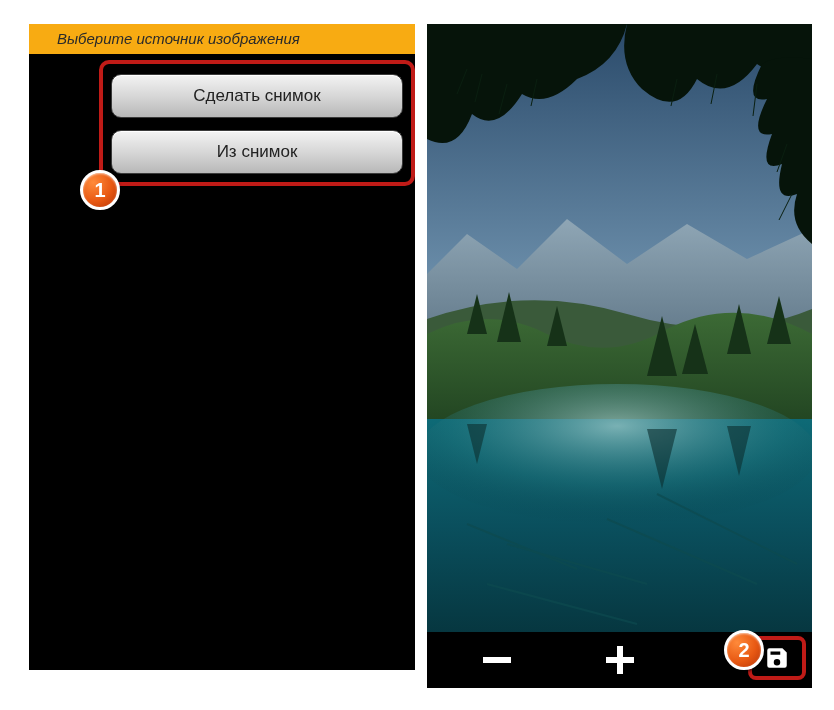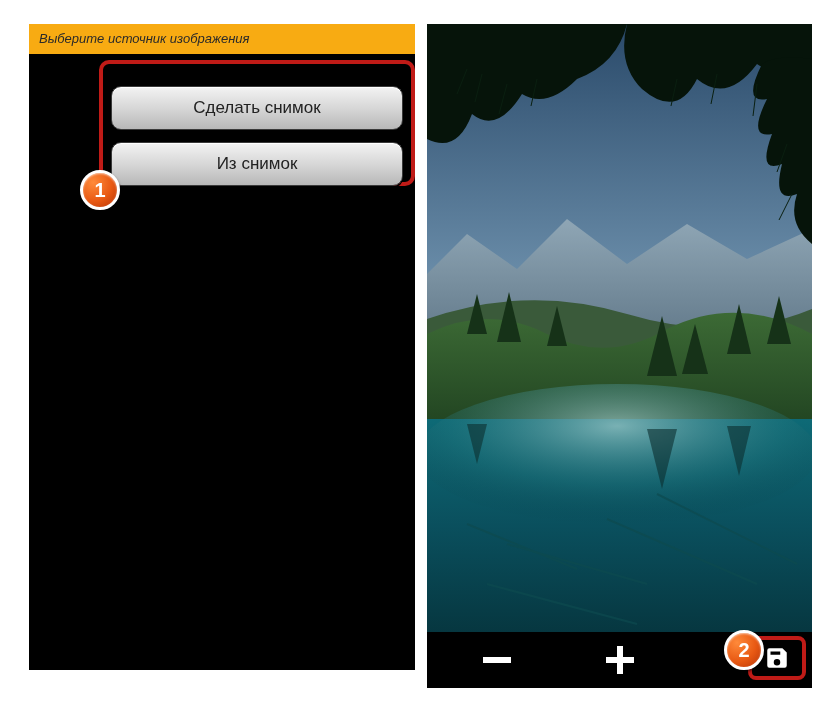--- a/index.html
+++ b/index.html
@@ -13,23 +13,23 @@
     width: 386px; height: 646px;
     background: #000;
   }
   .header-bar {
     position: absolute;
     left: 0; top: 0;
     width: 100%; height: 30px;
     background: #f8ab12;
     color: #2a2a2a;
     font-style: italic;
-    font-size: 13px;
+    font-size: 15px;
     line-height: 30px;
-    padding-left: 10px;
+    padding-left: 28px;
   }
   .dialog-highlight {
     position: absolute;
     left: 70px; top: 36px;
     width: 316px; height: 126px;
     border: 4px solid #c01b17;
     border-radius: 10px;
     background: #000;
     padding: 10px 8px;
   }
@@ -37,21 +37,21 @@
     width: 100%;
     height: 44px;
     border-radius: 10px;
     border: 1px solid #3a3a3a;
     background: linear-gradient(#f3f3f3, #d7d7d7 50%, #b8b8b8);
     box-shadow: 0 2px 0 #000, inset 0 1px 0 #fff;
     color: #222;
     font-size: 17px;
     font-weight: 500;
     cursor: pointer;
-    display: flex; align-items: center; justify-content: center; margin-top: 12px;
+    display: flex; align-items: center; justify-content: center;
   }
   .opt-btn + .opt-btn { margin-top: 12px; }
 
   
   .phone-right {
     position: absolute;
     left: 427px; top: 24px;
     width: 385px; height: 664px;
     background: #000;
   }

